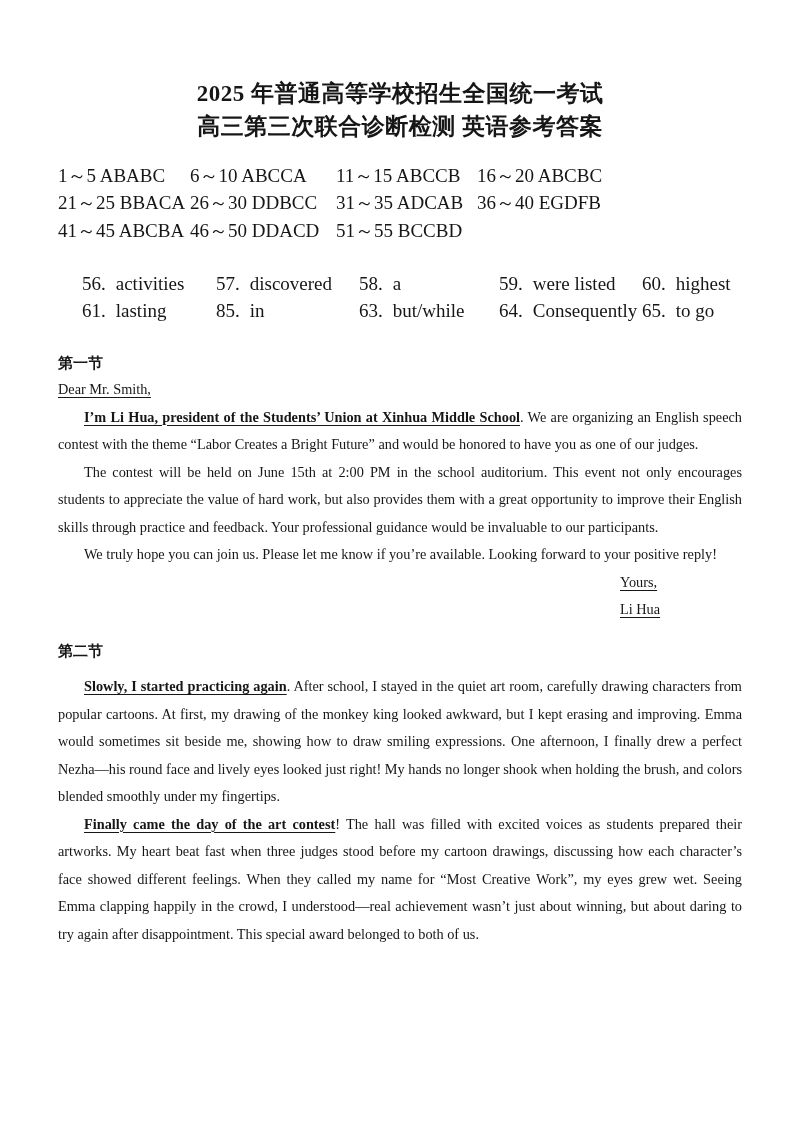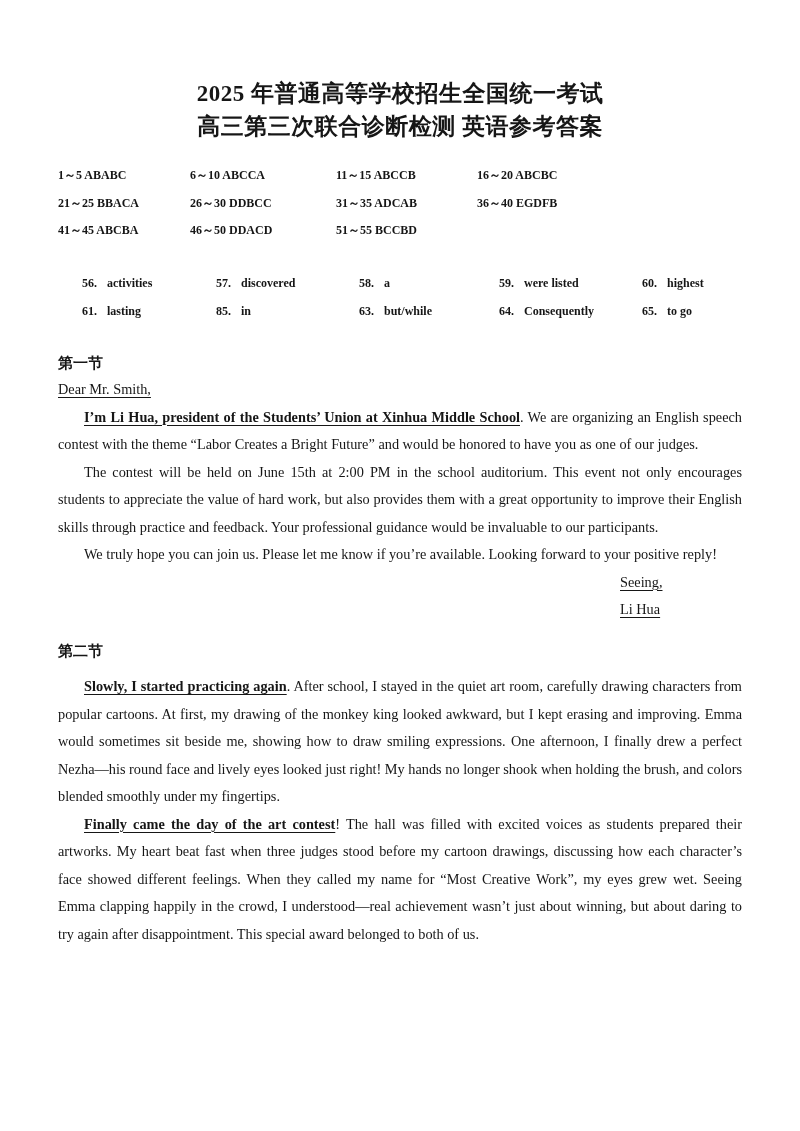--- a/index.html
+++ b/index.html
@@ -20,22 +20,21 @@
     text-align: center;
     font-size: 23px;
     line-height: 33px;
     font-weight: 700;
     letter-spacing: 0.5px;
   }
   .agrid {
     position: absolute;
     left: 58px;
     width: 690px;
-    font-size: 12px;
-    font-weight: bold;
+    font-size: 19px;
   }
   .agrid .row { display: grid; height: 27.5px; align-items: center; }
   .grid1 { top: 162px; }
   .grid1 .row { grid-template-columns: 132px 146px 141px 1fr; }
   .grid2 { top: 270px; }
   .grid2 .row { grid-template-columns: 134px 143px 140px 143px 1fr; }
   .cell { white-space: nowrap; }
   .cell .num { display: inline-block; margin-right: 10px; margin-left: 24px; }
   .sec-heading {
     position: absolute;
@@ -116,21 +115,21 @@
     </div>
   </section>
 
   <div class="sec-heading h1">第一节</div>
 
   <section class="textblock letter">
     <p><span class="u">Dear Mr. Smith,</span></p>
     <p class="para"><span class="bu">I’m Li Hua, president of the Students’ Union at Xinhua Middle School</span><span>. We are organizing an English speech contest with the theme “Labor Creates a Bright Future” and would be honored to have you as one of our judges.</span></p>
     <p class="para">The contest will be held on June 15th at 2:00 PM in the school auditorium. This event not only encourages students to appreciate the value of hard work, but also provides them with a great opportunity to improve their English skills through practice and feedback. Your professional guidance would be invaluable to our participants.</p>
     <p class="para">We truly hope you can join us. Please let me know if you’re available. Looking forward to your positive reply!</p>
-    <div class="sigline"><span class="u">Seeing,</span></div>
+    <div class="sigline"><span class="u">Yours,</span></div>
     <div class="sigline"><span class="u">Li Hua</span></div>
   </section>
 
   <div class="sec-heading h2">第二节</div>
 
   <section class="textblock essay">
     <p class="para"><span class="bu">Slowly, I started practicing again</span><span>. After school, I stayed in the quiet art room, carefully drawing characters from popular cartoons. At first, my drawing of the monkey king looked awkward, but I kept erasing and improving. Emma would sometimes sit beside me, showing how to draw smiling expressions. One afternoon, I finally drew a perfect Nezha—his round face and lively eyes looked just right! My hands no longer shook when holding the brush, and colors blended smoothly under my fingertips.</span></p>
     <p class="para"><span class="bu">Finally came the day of the art contest</span><span>! The hall was filled with excited voices as students prepared their artworks. My heart beat fast when three judges stood before my cartoon drawings, discussing how each character’s face showed different feelings. When they called my name for “Most Creative Work”, my eyes grew wet. Seeing Emma clapping happily in the crowd, I understood—real achievement wasn’t just about winning, but about daring to try again after disappointment. This special award belonged to both of us.</span></p>
   </section>
 

